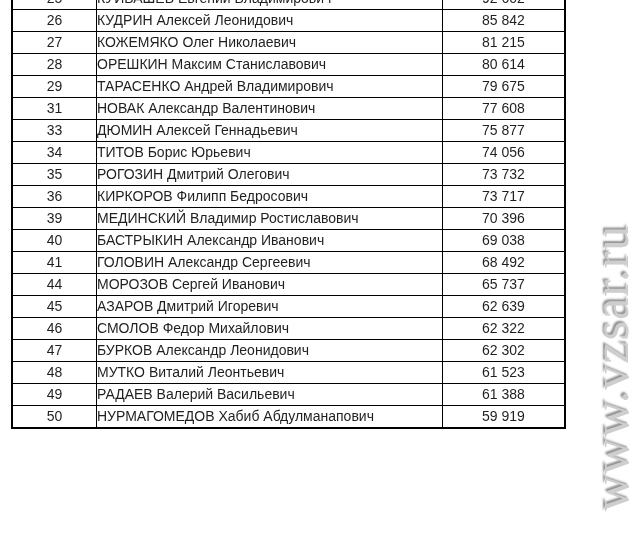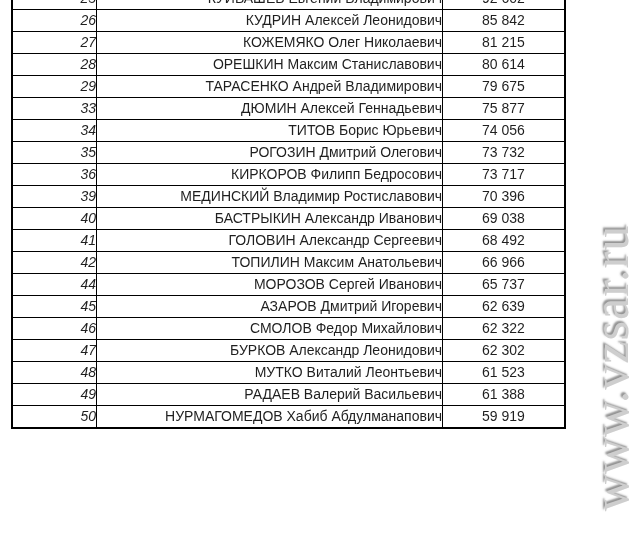--- a/index.html
+++ b/index.html
@@ -31,22 +31,22 @@
     border: 1.5px solid #000000;
     height: 21px;
     padding: 0;
     font-size: 14px;
     color: #1f1f1f;
     line-height: 21px;
     white-space: nowrap;
     overflow: hidden;
     vertical-align: middle;
   }
-  td.col-rank  { width: 83px;  text-align: right; font-style: italic; }
-  td.col-name  { width: 345px; text-align: right; padding-left: 11px; margin-left: 32px; }
+  td.col-rank  { width: 83px;  text-align: center; }
+  td.col-name  { width: 345px; text-align: left; padding-left: 11px; margin-left: 32px; }
   td.col-value { width: 121px; text-align: center; }
   .watermark {
     position: absolute;
     left: 431px;
     top: 340px;
     width: 360px;
     height: 56px;
     transform: rotate(-90deg);
     font-family: "Liberation Serif", serif;
     font-size: 50px;
@@ -86,20 +86,25 @@
           <td class="col-rank">28</td>
           <td class="col-name">ОРЕШКИН Максим Станиславович</td>
           <td class="col-value">80 614</td>
         </tr>
         <tr>
           <td class="col-rank">29</td>
           <td class="col-name">ТАРАСЕНКО Андрей Владимирович</td>
           <td class="col-value">79 675</td>
         </tr>
         <tr>
+          <td class="col-rank">31</td>
+          <td class="col-name">НОВАК Александр Валентинович</td>
+          <td class="col-value">77 608</td>
+        </tr>
+        <tr>
           <td class="col-rank">33</td>
           <td class="col-name">ДЮМИН Алексей Геннадьевич</td>
           <td class="col-value">75 877</td>
         </tr>
         <tr>
           <td class="col-rank">34</td>
           <td class="col-name">ТИТОВ Борис Юрьевич</td>
           <td class="col-value">74 056</td>
         </tr>
         <tr>
@@ -119,25 +124,20 @@
         </tr>
         <tr>
           <td class="col-rank">40</td>
           <td class="col-name">БАСТРЫКИН Александр Иванович</td>
           <td class="col-value">69 038</td>
         </tr>
         <tr>
           <td class="col-rank">41</td>
           <td class="col-name">ГОЛОВИН Александр Сергеевич</td>
           <td class="col-value">68 492</td>
-        </tr>
-        <tr>
-          <td class="col-rank">42</td>
-          <td class="col-name">ТОПИЛИН Максим Анатольевич</td>
-          <td class="col-value">66 966</td>
         </tr>
         <tr>
           <td class="col-rank">44</td>
           <td class="col-name">МОРОЗОВ Сергей Иванович</td>
           <td class="col-value">65 737</td>
         </tr>
         <tr>
           <td class="col-rank">45</td>
           <td class="col-name">АЗАРОВ Дмитрий Игоревич</td>
           <td class="col-value">62 639</td>

